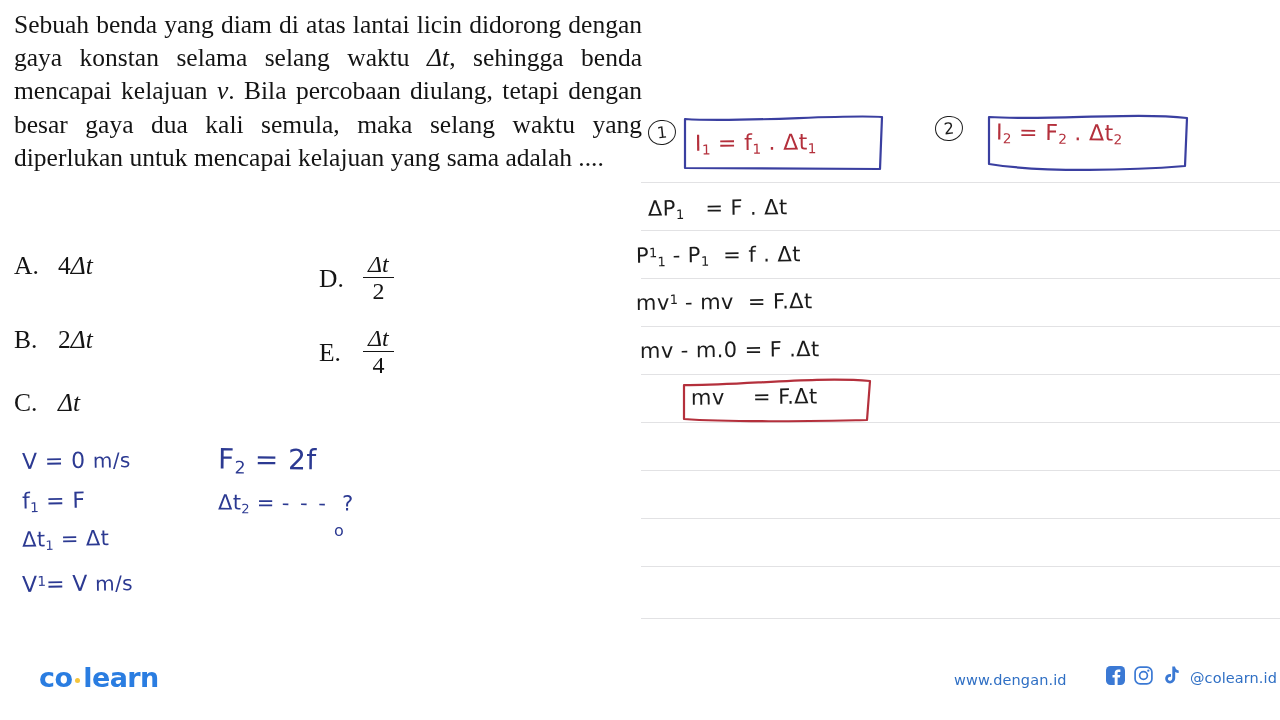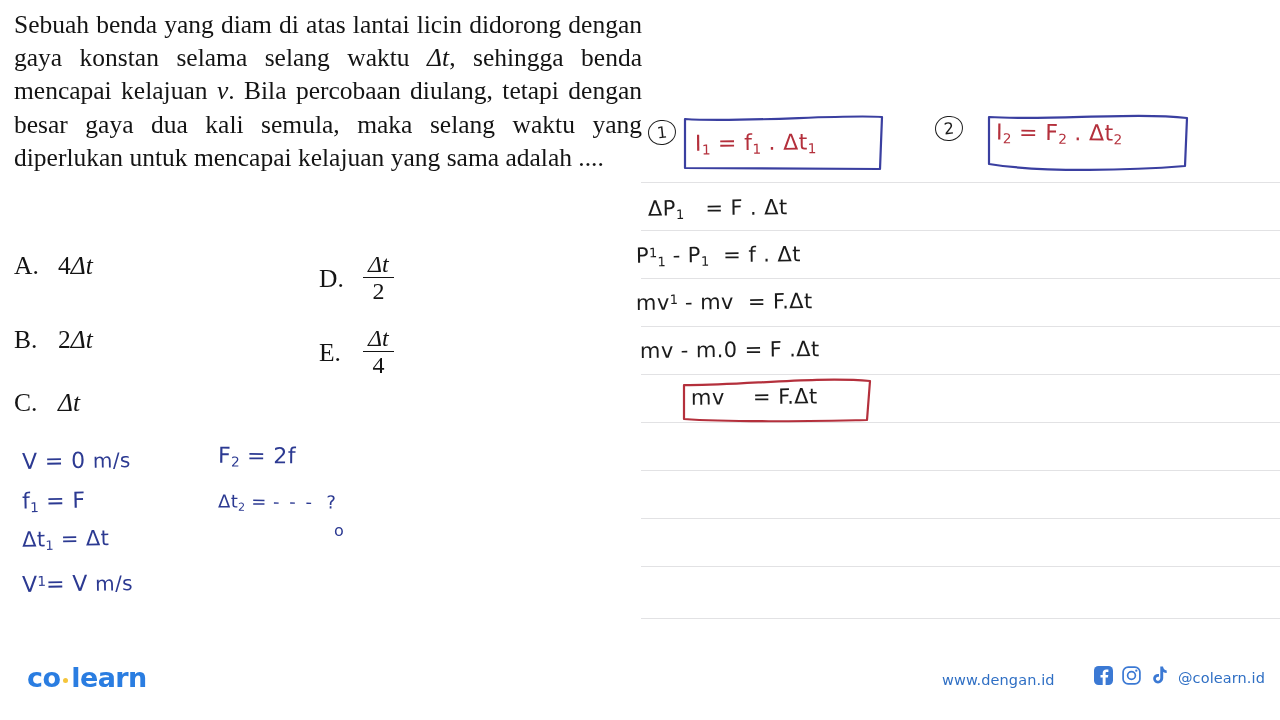--- a/index.html
+++ b/index.html
@@ -134,21 +134,21 @@
   
   .box-blue, .box-red {
     position: absolute;
     pointer-events: none;
   }
   .box-blue svg, .box-red svg { display: block; overflow: visible; }
 
   
   .footer {
     position: absolute;
-    left: 0;
+    left: 12px;
     bottom: 0;
     width: 1072px;
     height: 72px;
   }
   .logo {
     position: absolute;
     left: 27px;
     top: 14px;
     font-family: "DejaVu Sans", sans-serif;
     font-weight: bold;
@@ -250,23 +250,23 @@
 </div>
 
 <div class="hw hw-blue tilt1" style="left:22px; top:448px; font-size:22px;">V = 0 <span style="font-size:20px">m/s</span></div>
 
 <div class="hw hw-blue tilt1" style="left:22px; top:488px; font-size:22px;">f<sub>1</sub> = F</div>
 
 <div class="hw hw-blue tilt1" style="left:22px; top:527px; font-size:21px;">Δt<sub>1</sub> = Δt</div>
 
 <div class="hw hw-blue tilt1" style="left:22px; top:571px; font-size:22px;">V<sup>1</sup>= V <span style="font-size:20px">m/s</span></div>
 
-<div class="hw hw-blue tilt3" style="left:218px; top:443px; font-size:22px;">F<sub>2</sub> = 2f</div>
-
-<div class="hw hw-blue tilt3" style="left:218px; top:491px; font-size:18px;">Δt<sub>2</sub> = <span style="letter-spacing:2px">- - -</span> &nbsp;?</div>
+<div class="hw hw-blue tilt3" style="left:218px; top:443px; font-size:28px;">F<sub>2</sub> = 2f</div>
+
+<div class="hw hw-blue tilt3" style="left:218px; top:491px; font-size:21px;">Δt<sub>2</sub> = <span style="letter-spacing:2px">- - -</span> &nbsp;?</div>
 <div class="hw hw-blue" style="left:334px; top:521px; font-size:16px;">o</div>
 
 <div class="circled" style="left:648px; top:120px;">1</div>
 <div class="circled" style="left:935px; top:116px;">2</div>
 
 <div class="box-blue" style="left:682px; top:113px;">
   <svg width="204" height="60" viewBox="0 0 204 60">
     <path d="M3,6 L3,55 M3,55 L198,56 M198,56 L200,4 M200,4 C160,1 60,10 3,6" fill="none" stroke="#3a3fa0" stroke-width="2.2" stroke-linecap="round" stroke-linejoin="round"></path>
   </svg>
 </div>

